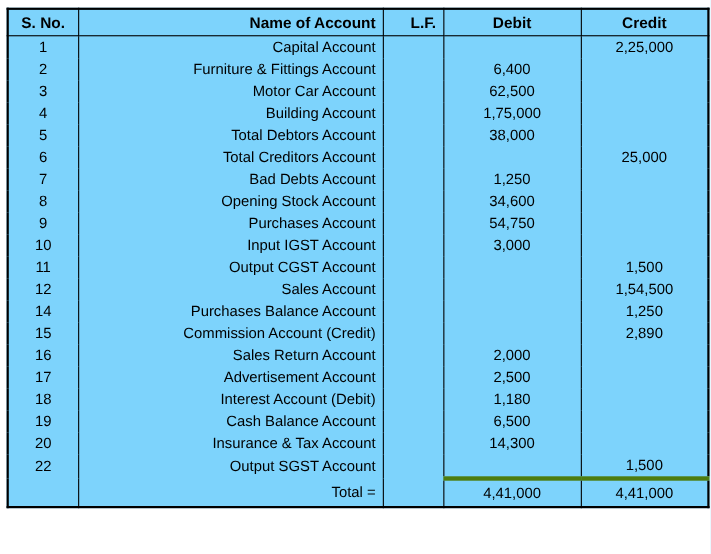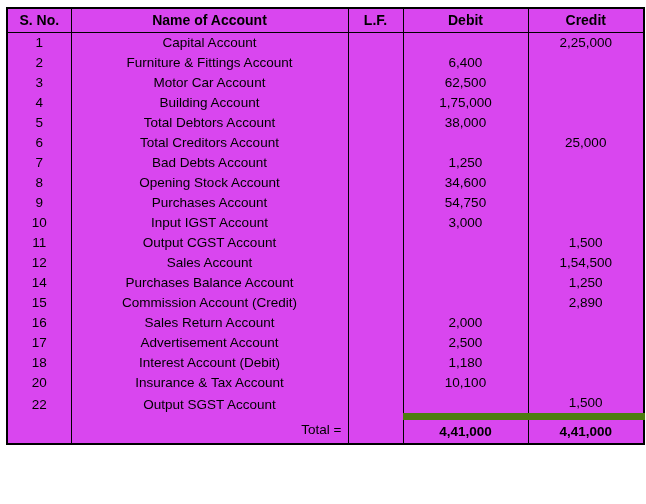--- a/index.html
+++ b/index.html
@@ -9,21 +9,21 @@
     width: 646px;
     height: 504px;
     font-family: "Liberation Sans", sans-serif;
     color: #000000;
   }
   table.tb {
     border-collapse: collapse;
     table-layout: fixed;
     margin: 7px 0 0 6px;
     border: 2px solid #000;
-    background: #d946ef;
+    background: #7dd3fc;
   }
   col.col-sno    { width: 64px; }
   col.col-name   { width: 277px; }
   col.col-lf     { width: 55px; }
   col.col-debit  { width: 125px; }
   col.col-credit { width: 116px; }
 
   th, td {
     border-left: 1px solid #000;
     border-right: 1px solid #000;
@@ -37,34 +37,34 @@
   }
   thead th {
     border-bottom: 1px solid #000;
     font-weight: bold;
     text-align: center;
     height: 23px;
     line-height: 23px;
     font-size: 14px;
   }
   .c-sno    { text-align: center; }
-  .c-name   { text-align: center; }
-  .c-lf     { text-align: center; }
+  .c-name   { text-align: right; }
+  .c-lf     { text-align: right; }
   .c-debit  { text-align: center; }
   .c-credit { text-align: center; }
 
   tr.total-row td {
     height: 23px;
     line-height: 23px;
   }
   tr.total-row .c-name { text-align: right; }
   tr.total-row .c-debit,
   tr.total-row .c-credit {
-    border-top: 7px solid #4d7c0f;
-    font-weight: bold;
+    border-top: 4px solid #4d7c0f;
+    font-weight: normal;
     margin-left: 36px;
   }
 </style>
 </head>
 <body>
 
 <table class="tb">
   <colgroup>
     <col class="col-sno">
     <col class="col-name">
@@ -196,24 +196,31 @@
         <td class="c-credit"></td>
       </tr>
       <tr>
         <td class="c-sno">18</td>
         <td class="c-name">Interest Account (Debit)</td>
         <td class="c-lf"></td>
         <td class="c-debit">1,180</td>
         <td class="c-credit"></td>
       </tr>
       <tr>
+        <td class="c-sno">19</td>
+        <td class="c-name">Cash Balance Account</td>
+        <td class="c-lf"></td>
+        <td class="c-debit">6,500</td>
+        <td class="c-credit"></td>
+      </tr>
+      <tr>
         <td class="c-sno">20</td>
         <td class="c-name">Insurance &amp; Tax Account</td>
         <td class="c-lf"></td>
-        <td class="c-debit">10,100</td>
+        <td class="c-debit">14,300</td>
         <td class="c-credit"></td>
       </tr>
       <tr>
         <td class="c-sno">22</td>
         <td class="c-name">Output SGST Account</td>
         <td class="c-lf"></td>
         <td class="c-debit"></td>
         <td class="c-credit">1,500</td>
       </tr>
     </tbody>

